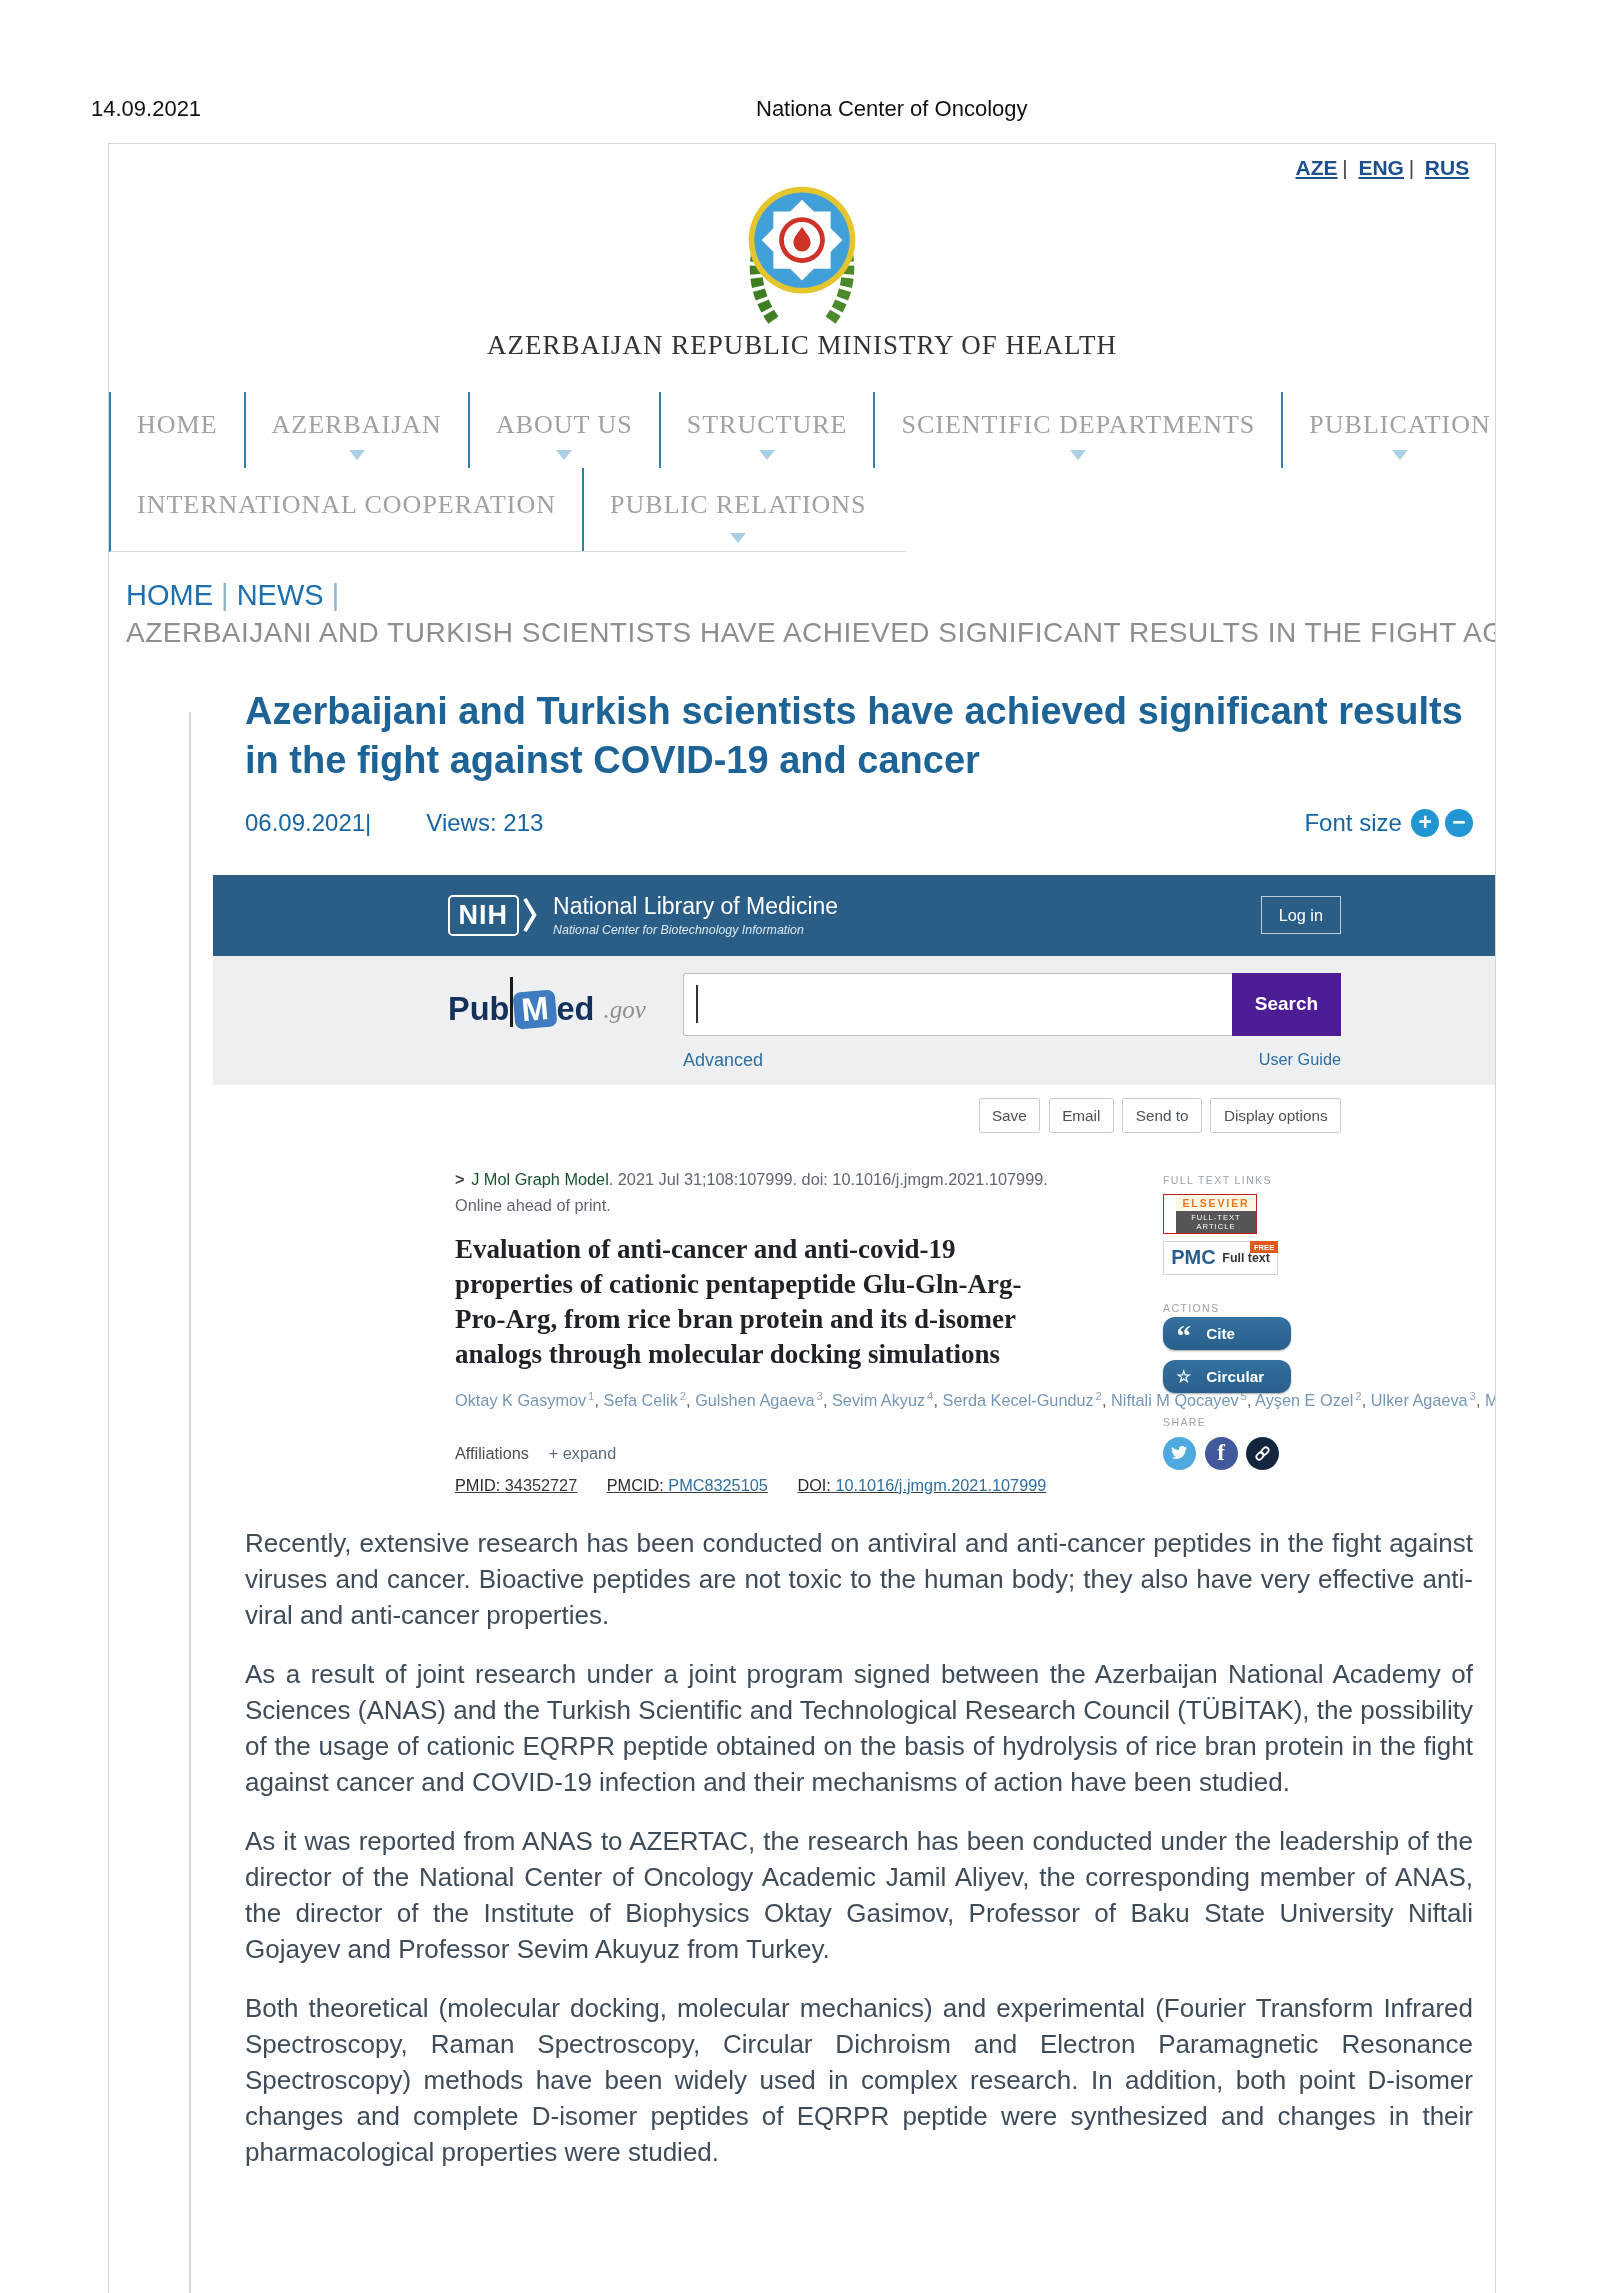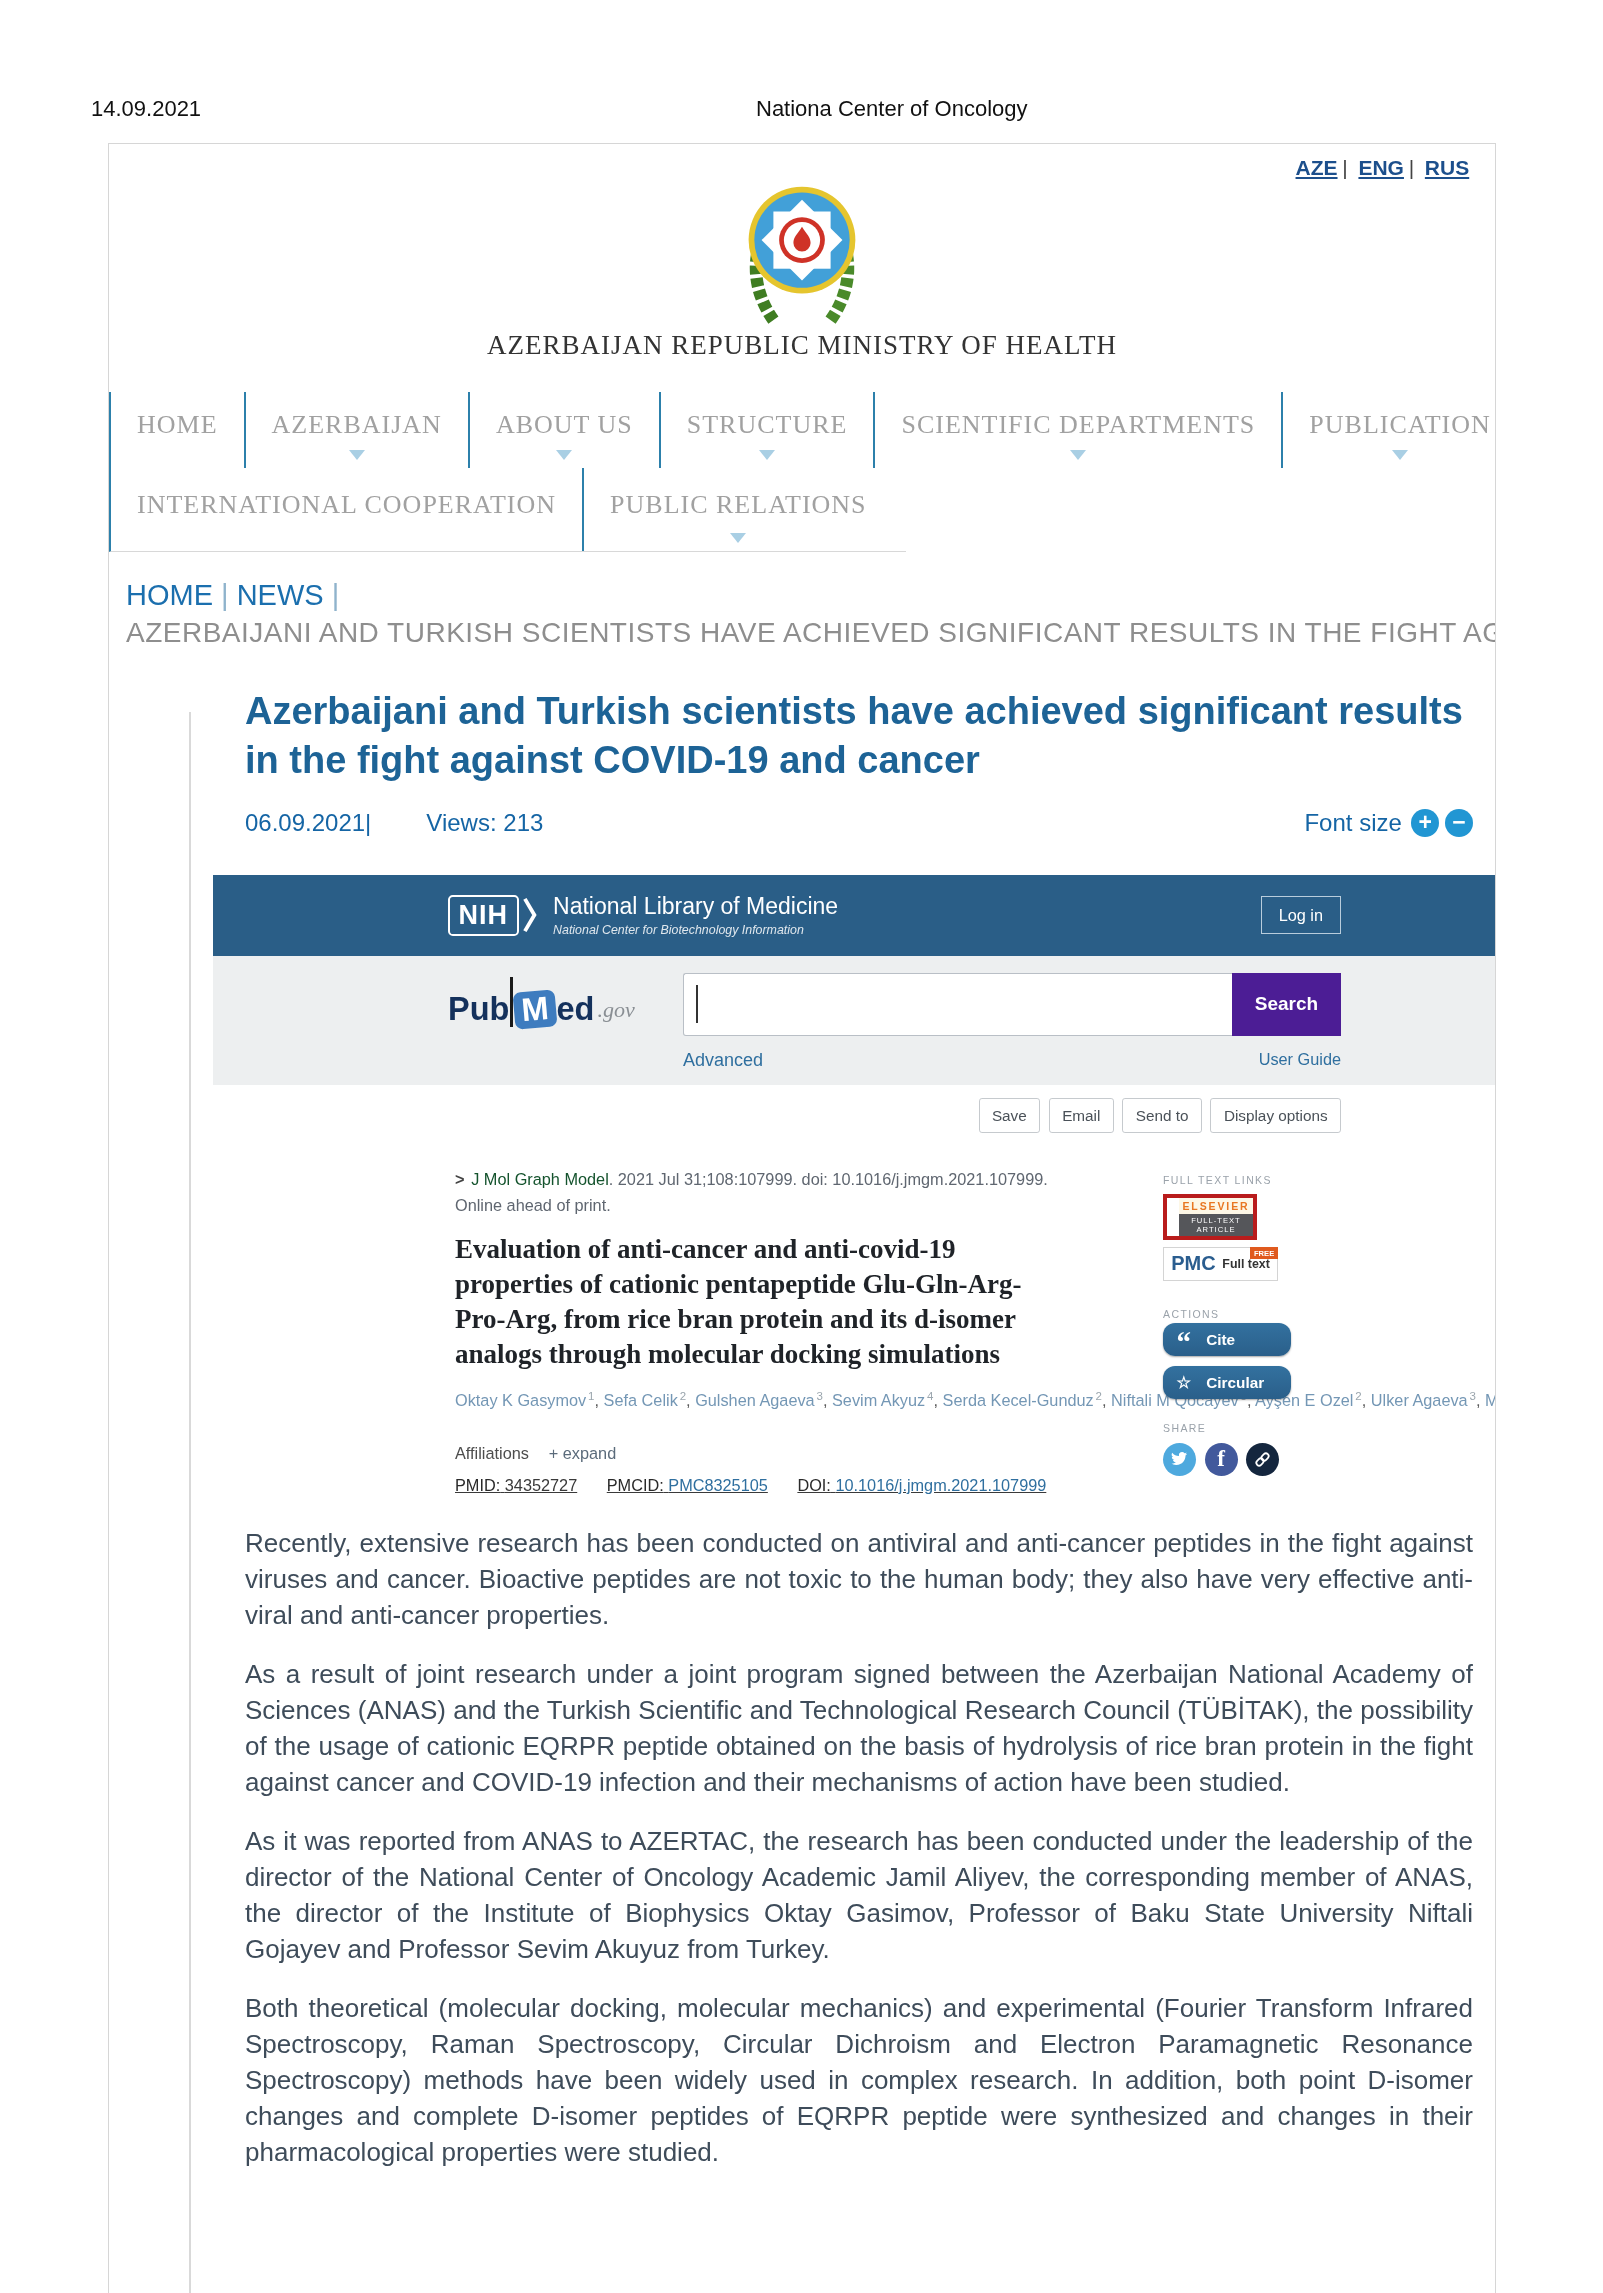--- a/index.html
+++ b/index.html
@@ -67,21 +67,21 @@
   .nih-chevron { margin-left:3.8px; display:flex; }
   .nlm-titles { margin-left:15.3px; color:#fff; }
   .nlm-title { font-size:23px; }
   .nlm-sub { font-size:12.4px; font-style:italic; opacity:.85; margin-top:2.9px; }
   .login-btn { margin-left:auto; border:1.9px solid #b9cddc; color:#fff; font-size:16.3px; padding:8.6px 17px; cursor:pointer; background:transparent; }
 
   .search-bar { background:#edeff0; height:129px; position:relative; }
   .pm-logo { position:absolute; left:235px; top:29px; font-size:32.5px; font-weight:bold; color:#14315c; display:flex; align-items:center; }
   .pm-caret { display:inline-block; width:2.9px; height:50px; background:#1a1a1a; margin:0 1px; position:relative; top:-7.6px; }
   .pm-m { background:#3e7cbf; color:#fff; border-radius:7.6px; padding:0 7.6px; display:inline-block; transform:rotate(-5deg); }
-  .pm-gov { color:#8a8f94; font-weight:normal; font-style:italic; font-family:"Liberation Serif", serif; font-size:22px; margin-left:3px; }
+  .pm-gov { color:#8a8f94; font-weight:normal; font-style:italic; font-family:"Liberation Serif", serif; font-size:25px; margin-left:9px; }
   .search-input-wrap { position:absolute; left:470px; top:17px; width:549px; height:63px; }
   .search-input { width:100%; height:100%; border:1px solid #b9bfc6; border-right:none; border-radius:2.9px 0 0 2.9px; padding:0 15.3px; font-size:19px; }
   .input-caret { position:absolute; left:13.4px; top:12.4px; width:1.9px; height:38px; background:#333; }
   .search-btn { position:absolute; left:1019px; top:17px; width:109px; height:63px; background:#4c1d95; color:#fff;
     font-weight:bold; font-size:19px; border:none; cursor:pointer; }
   .advanced { position:absolute; left:470px; top:94px; color:#2f6f9f; font-size:18px; cursor:pointer; }
   .user-guide { position:absolute; right:154px; top:94px; color:#2f6f9f; font-size:16.3px; cursor:pointer; }
 
   .pm-toolbar { background:#fff; padding:13.4px 154px 9.6px 0; display:flex; justify-content:flex-end; gap:8.6px; }
   .pm-btn { border:1px solid #c6cace; background:#fff; color:#4a5158; font-size:15.3px; padding:7.6px 12.4px; border-radius:2.9px; cursor:pointer; }
@@ -100,21 +100,21 @@
   .author sup { color:#9aa5ad; font-size:11.5px; margin-left:1.9px; }
   .affiliations { margin-top:31px; font-size:16.3px; color:#4d4d4d; }
   .affil-expand { color:#5b6b7b; margin-left:15.3px; cursor:pointer; }
   .ids { margin-top:12.4px; font-size:16.3px; color:#3a3a3a; }
   .id-group { margin-right:25px;text-decoration:underline; }
   .id-label { color:#2a2a2a; }
   .id-link { color:#2f6f9f; cursor:pointer; }
 
   .pm-sidebar { position:absolute; left:950px; top:31px; width:201px; }
   .side-label { font-size:10.5px; letter-spacing:1.4px; color:#9aa2aa; margin-bottom:8.6px; }
-  .elsevier-badge { width:94px; cursor:pointer; margin-bottom:6.7px; border:4px solid #b91c1c;padding-left:12px; }
+  .elsevier-badge { width:94px; cursor:pointer; margin-bottom:6.7px; border:1px solid #b91c1c;padding-left:12px; }
   .elsevier-top { background:#fdf7e6; color:#e87722; font-size:10.5px; font-weight:bold; letter-spacing:1.9px; text-align:center; padding:1.9px 0; }
   .elsevier-bottom { background:#55565a; color:#fff; font-size:7.6px; letter-spacing:1px; text-align:center; padding:1.9px 0; }
   .pmc-badge { width:115px; height:34px; background:#fff; border:1px solid #d4d4d4; position:relative; display:flex;
     align-items:center; justify-content:center; gap:6.7px; cursor:pointer; margin-bottom:27px; }
   .pmc-text { font-size:20px; font-weight:bold; color:#2a5d8f; }
   .pmc-full { font-size:12.4px; font-weight:bold; color:#333; }
   .pmc-free { position:absolute; top:-1px; right:-1px; background:#e05a1e; color:#fff; font-size:7.6px; font-weight:bold; padding:1.9px 3.8px; }
   .action-btn { width:128px; height:33px; background:linear-gradient(#33719f,#2a5f8a); color:#fff; border-radius:12px;
     display:flex; align-items:center; padding:0 13.4px; gap:15.3px; font-size:15.3px; font-weight:bold; margin-bottom:9.6px;
     cursor:pointer; box-shadow:0 1px 1.9px rgba(0,0,0,.35); border:none; }

